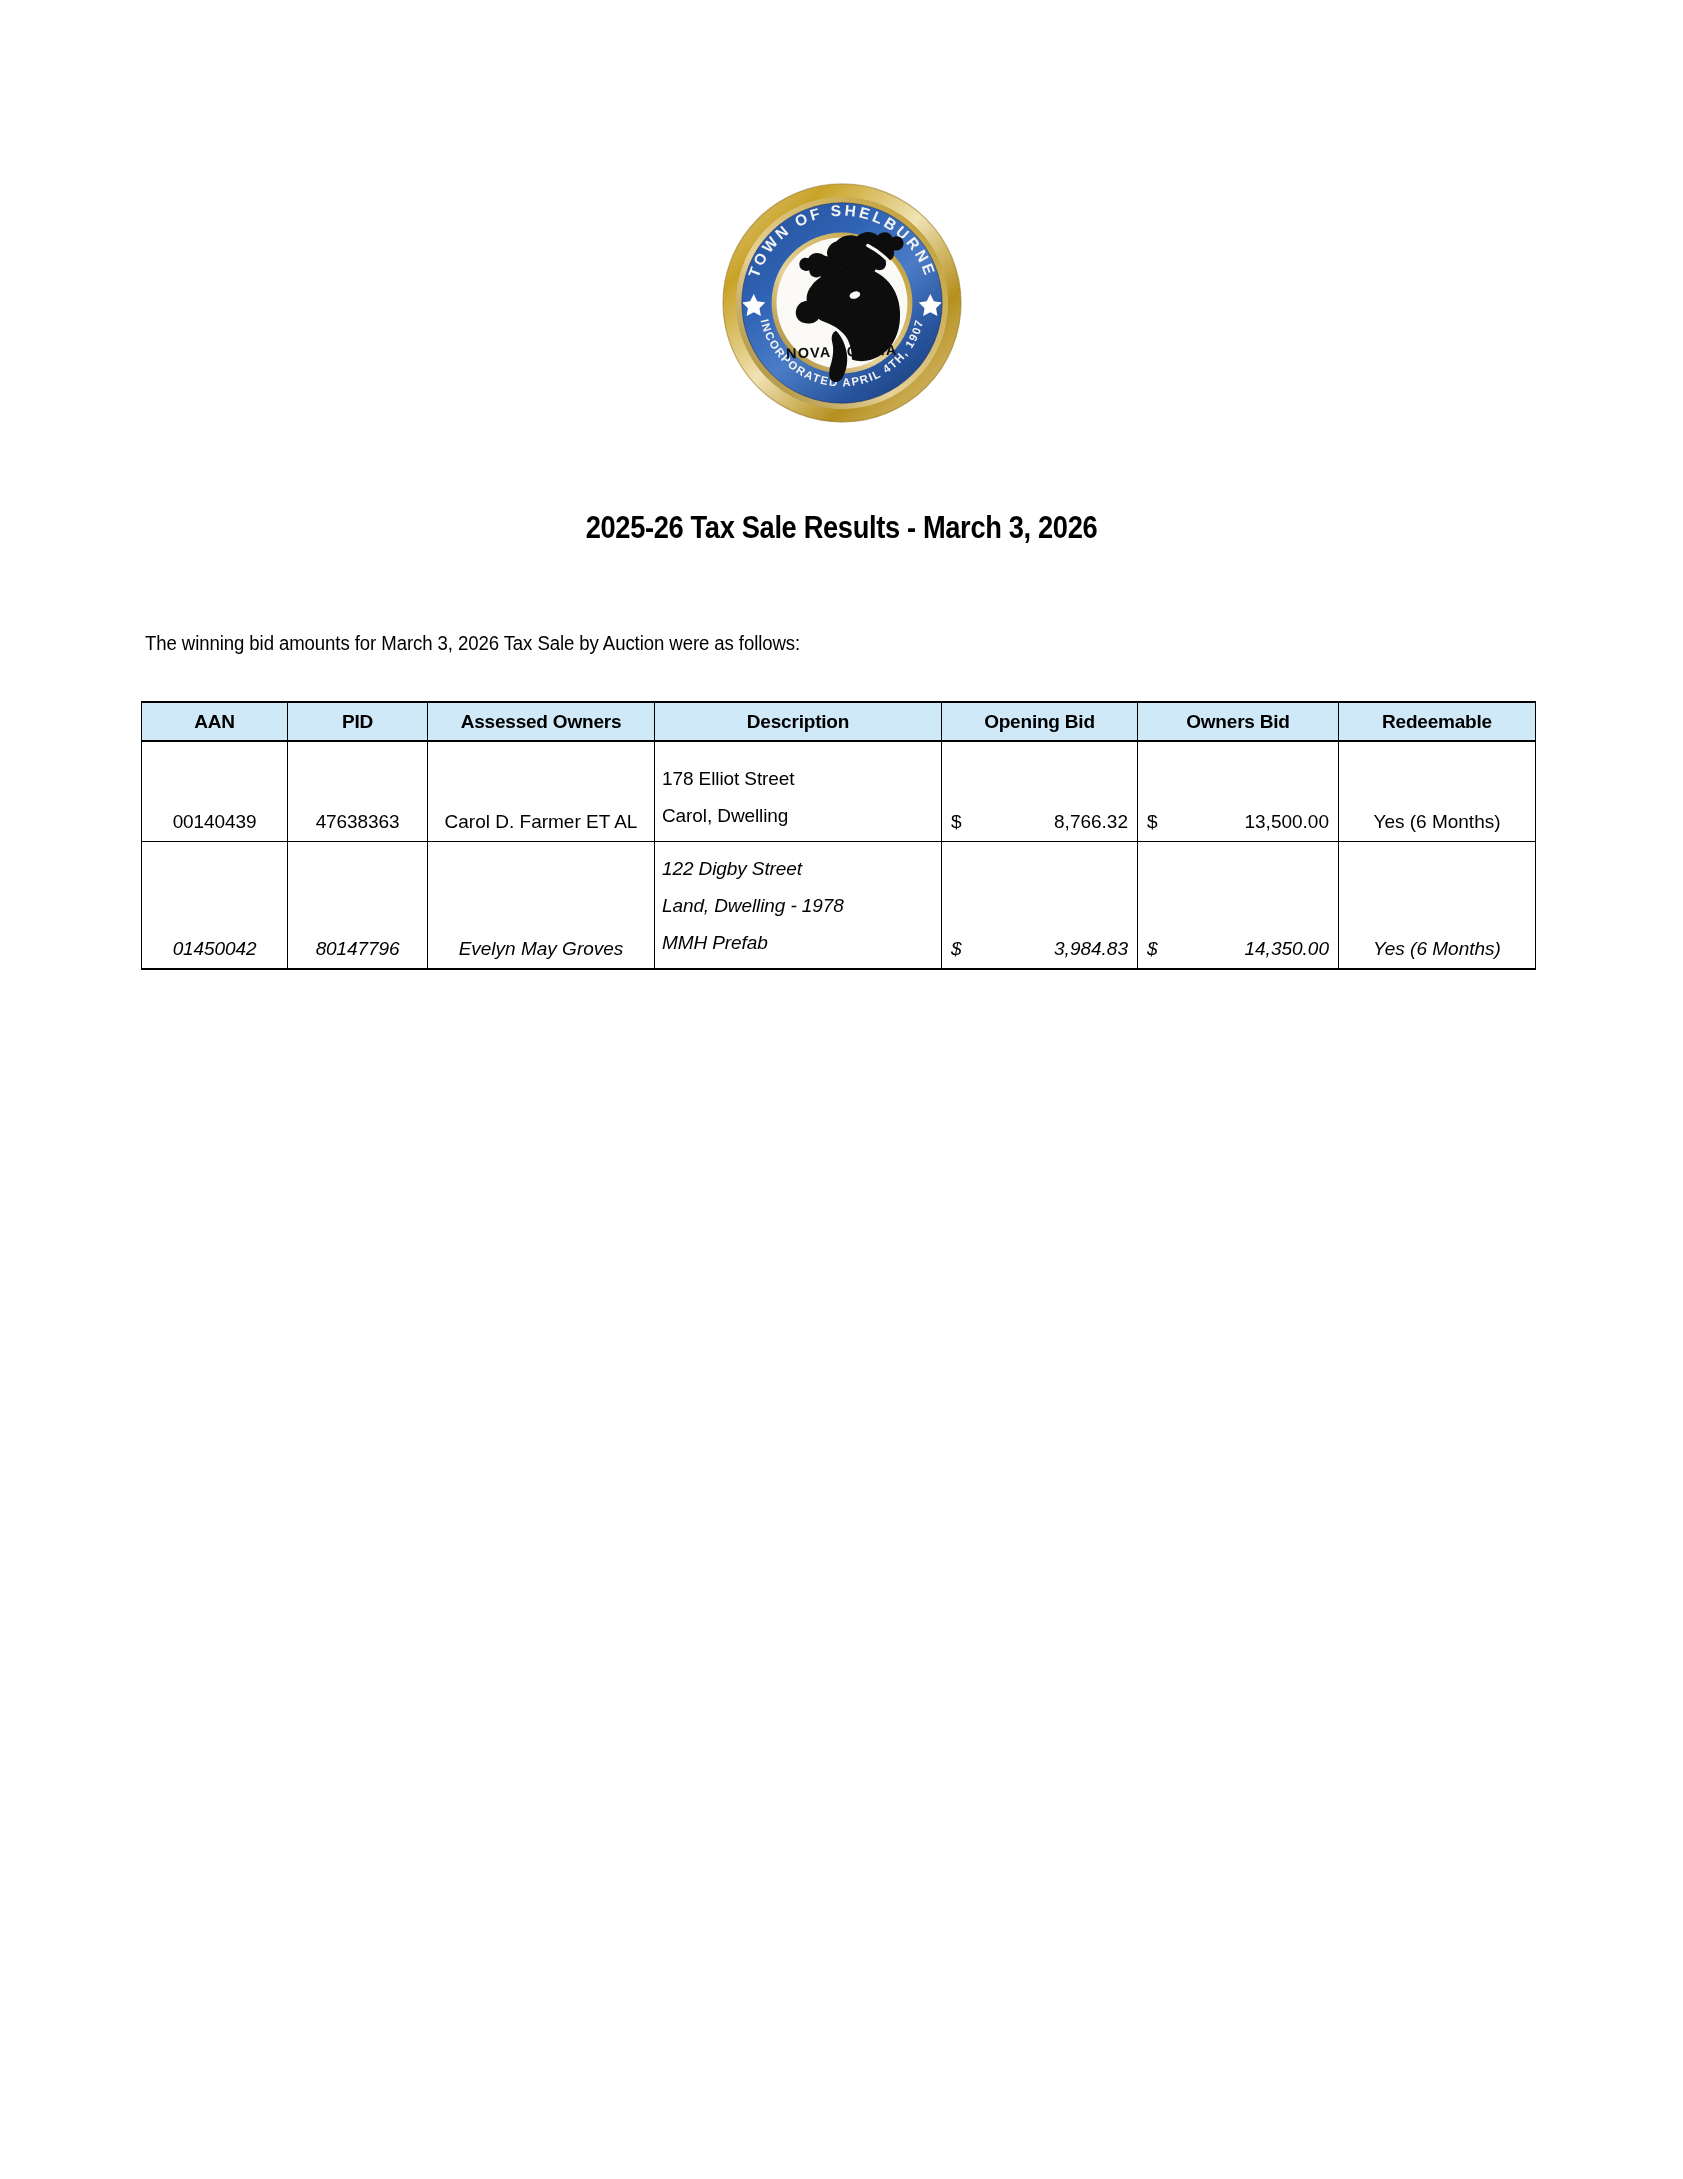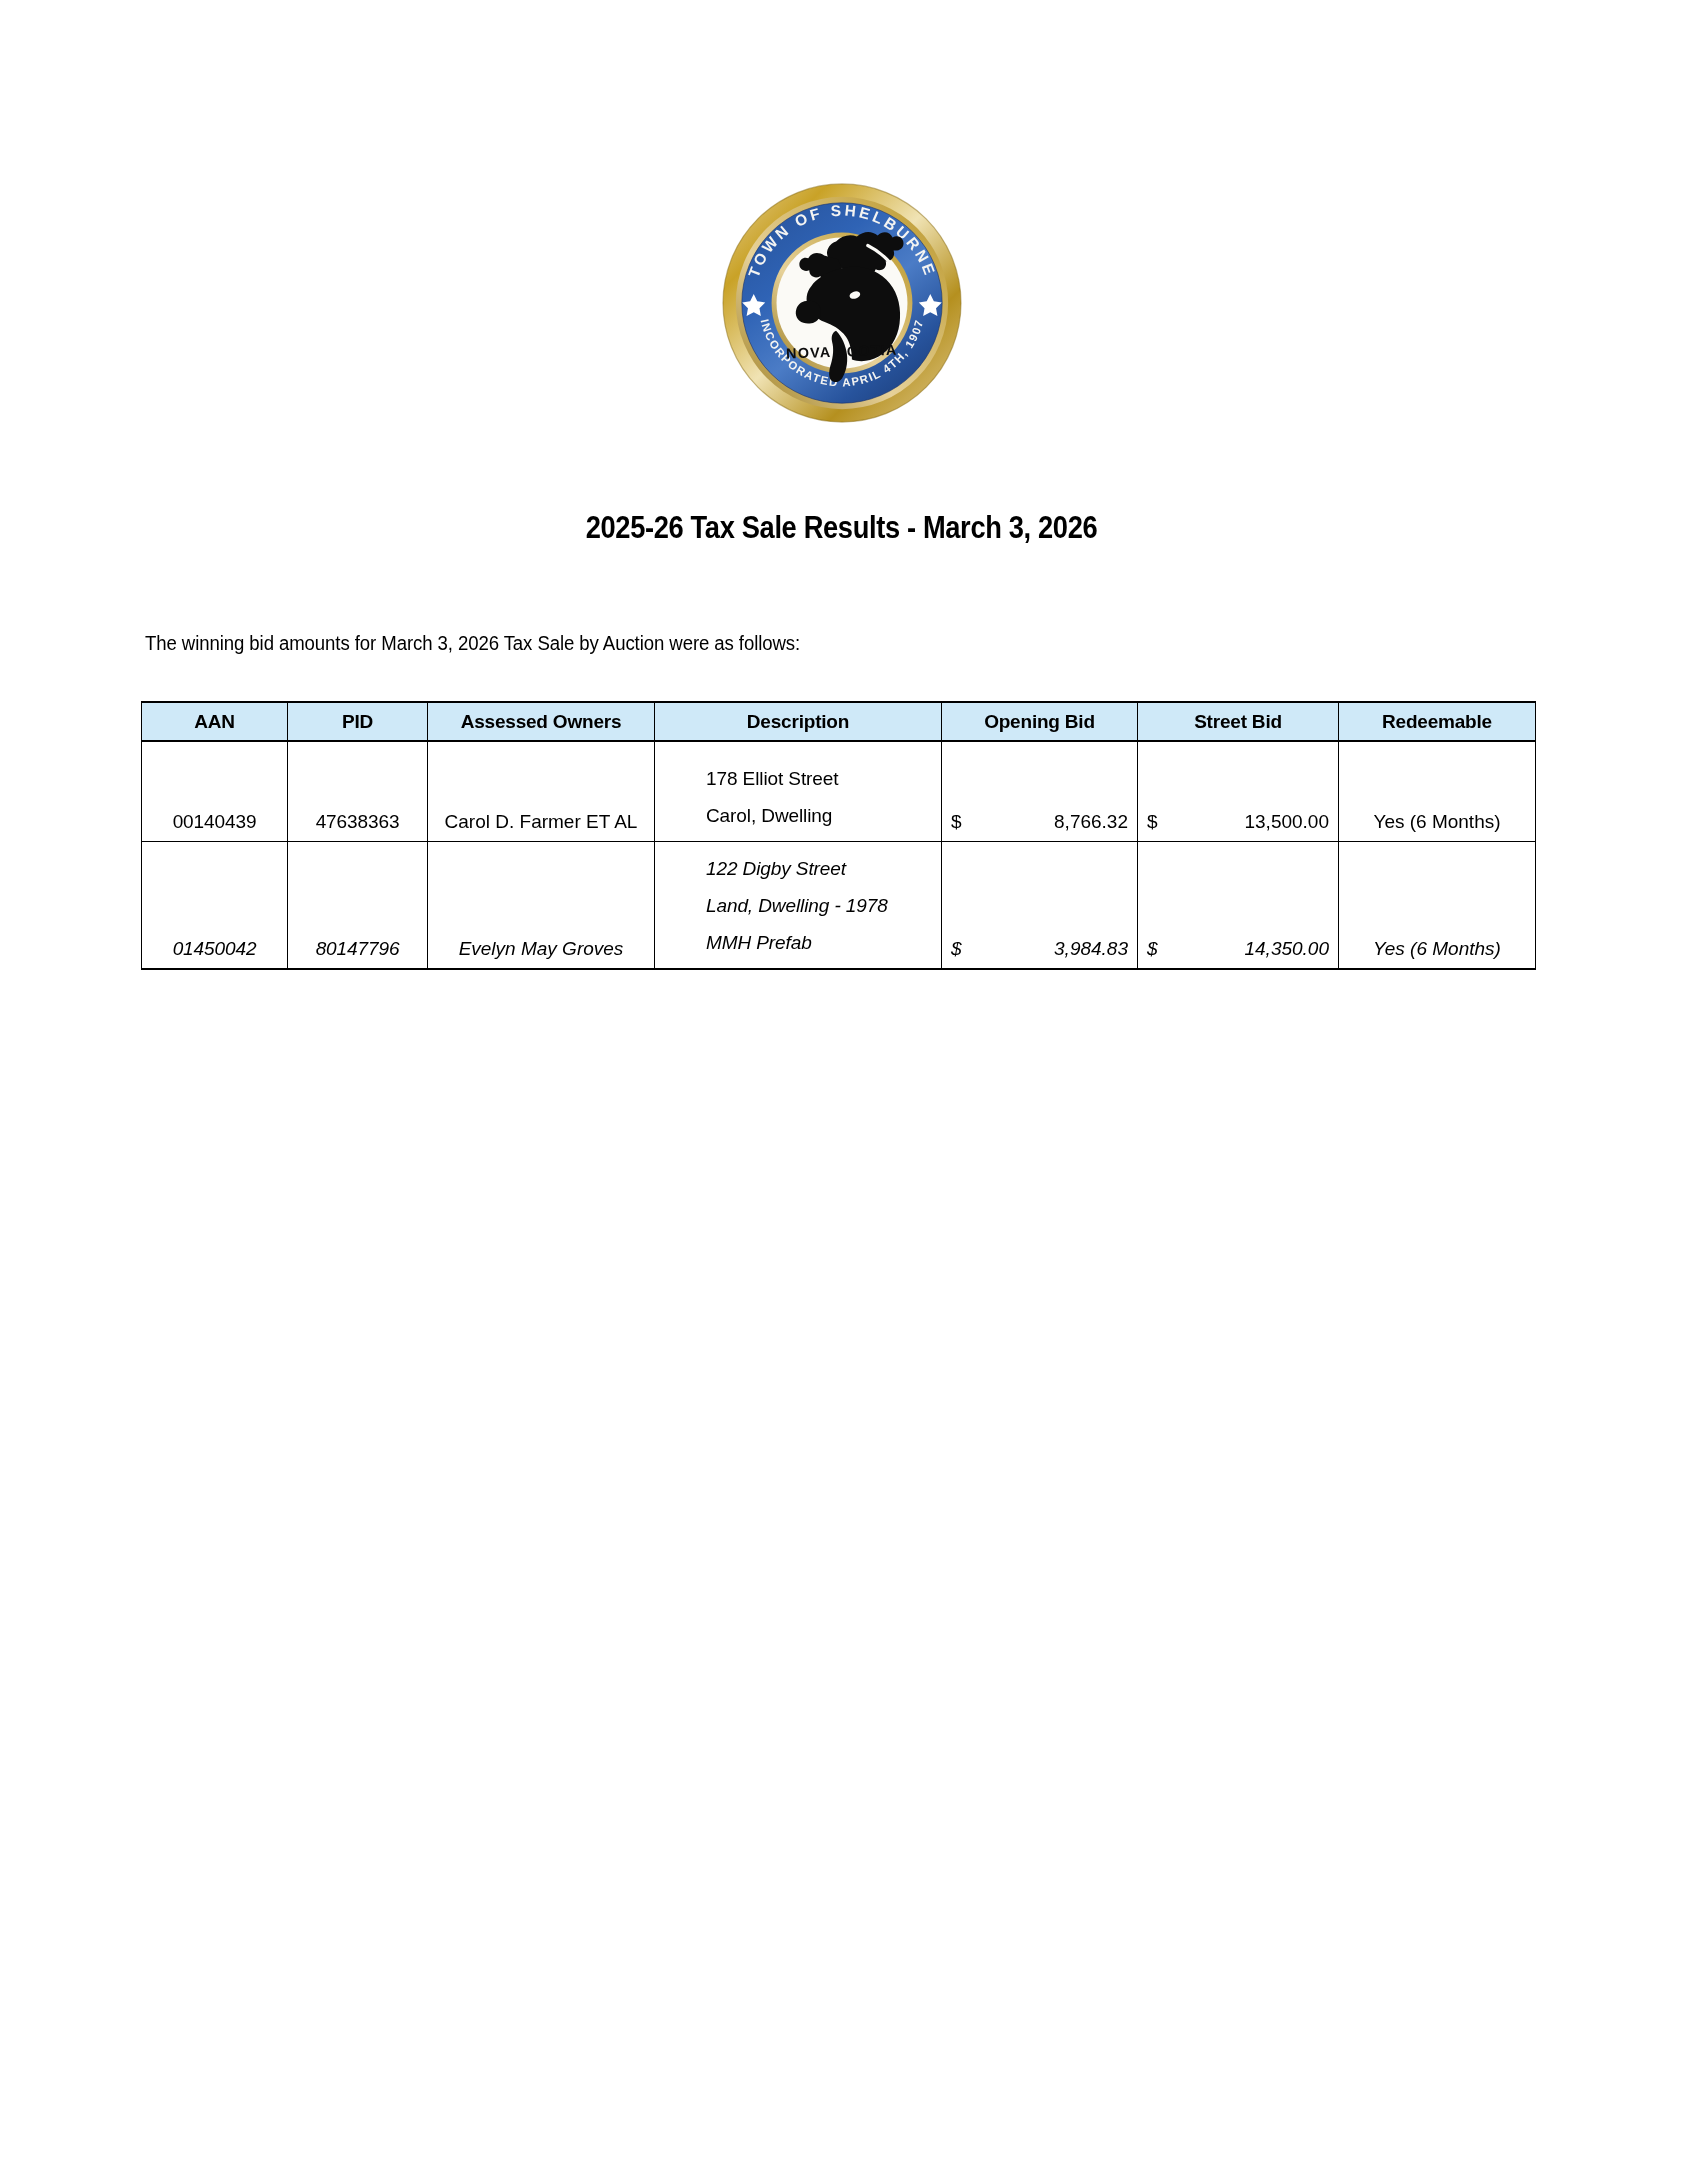--- a/index.html
+++ b/index.html
@@ -118,21 +118,20 @@
     display: block;
   }
 
   .desc-lines {
     display: block;
     padding: 8px 4px 7px 7px;
     line-height: 1.95;
     text-align: left;
     font-size: 19px;
     letter-spacing: -0.1px;
-    margin-left: 44px;
   }
   .desc-lines span { display: block; white-space: nowrap; }
 
   
   .money {
     display: flex;
     justify-content: space-between;
     align-items: flex-end;
     padding: 0 9px 8px 9px;
     box-sizing: border-box;
@@ -254,21 +253,21 @@
           <col class="c-win">
           <col class="c-red">
       </colgroup>
       <thead>
         <tr>
           <th>AAN</th>
           <th>PID</th>
           <th>Assessed Owners</th>
           <th>Description</th>
           <th>Opening Bid</th>
-          <th>Street Bid</th>
+          <th>Owners Bid</th>
           <th>Redeemable</th>
         </tr>
       </thead>
       <tbody>
         <tr class="row-1">
           <td>
             <span class="cell-center txt-num">00140439</span>
           </td>
           <td>
             <span class="cell-center txt-num">47638363</span>

